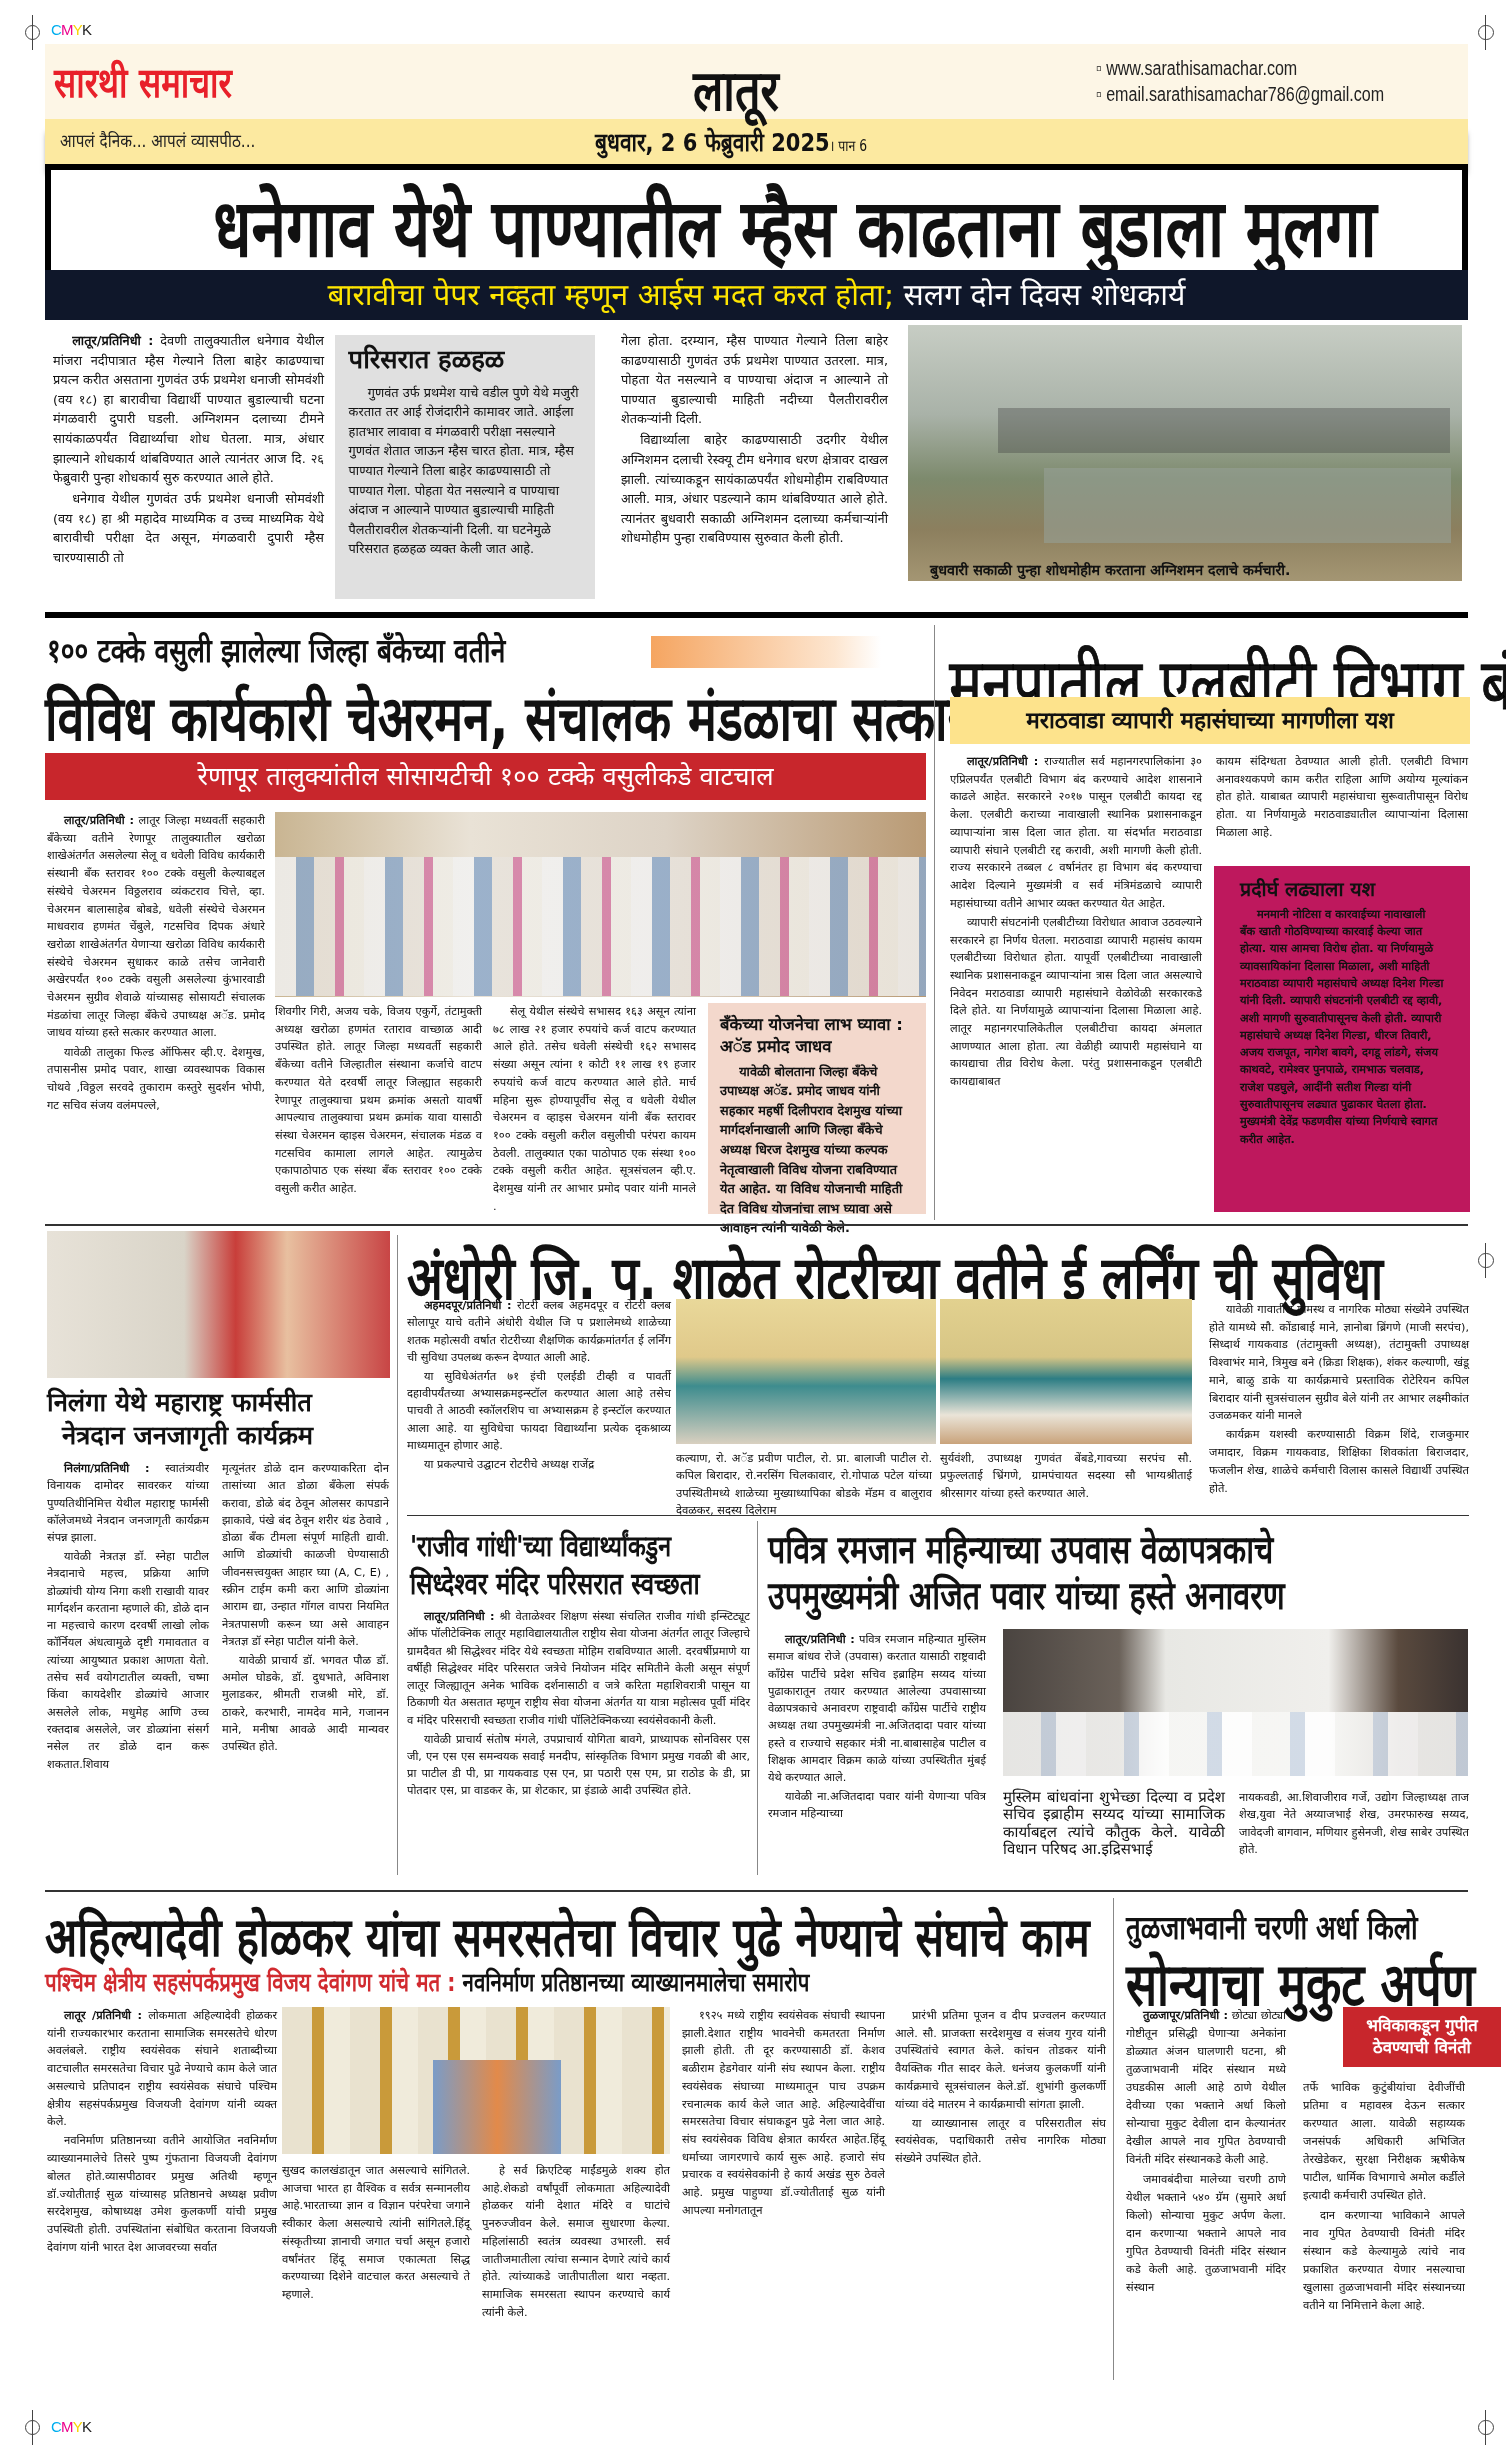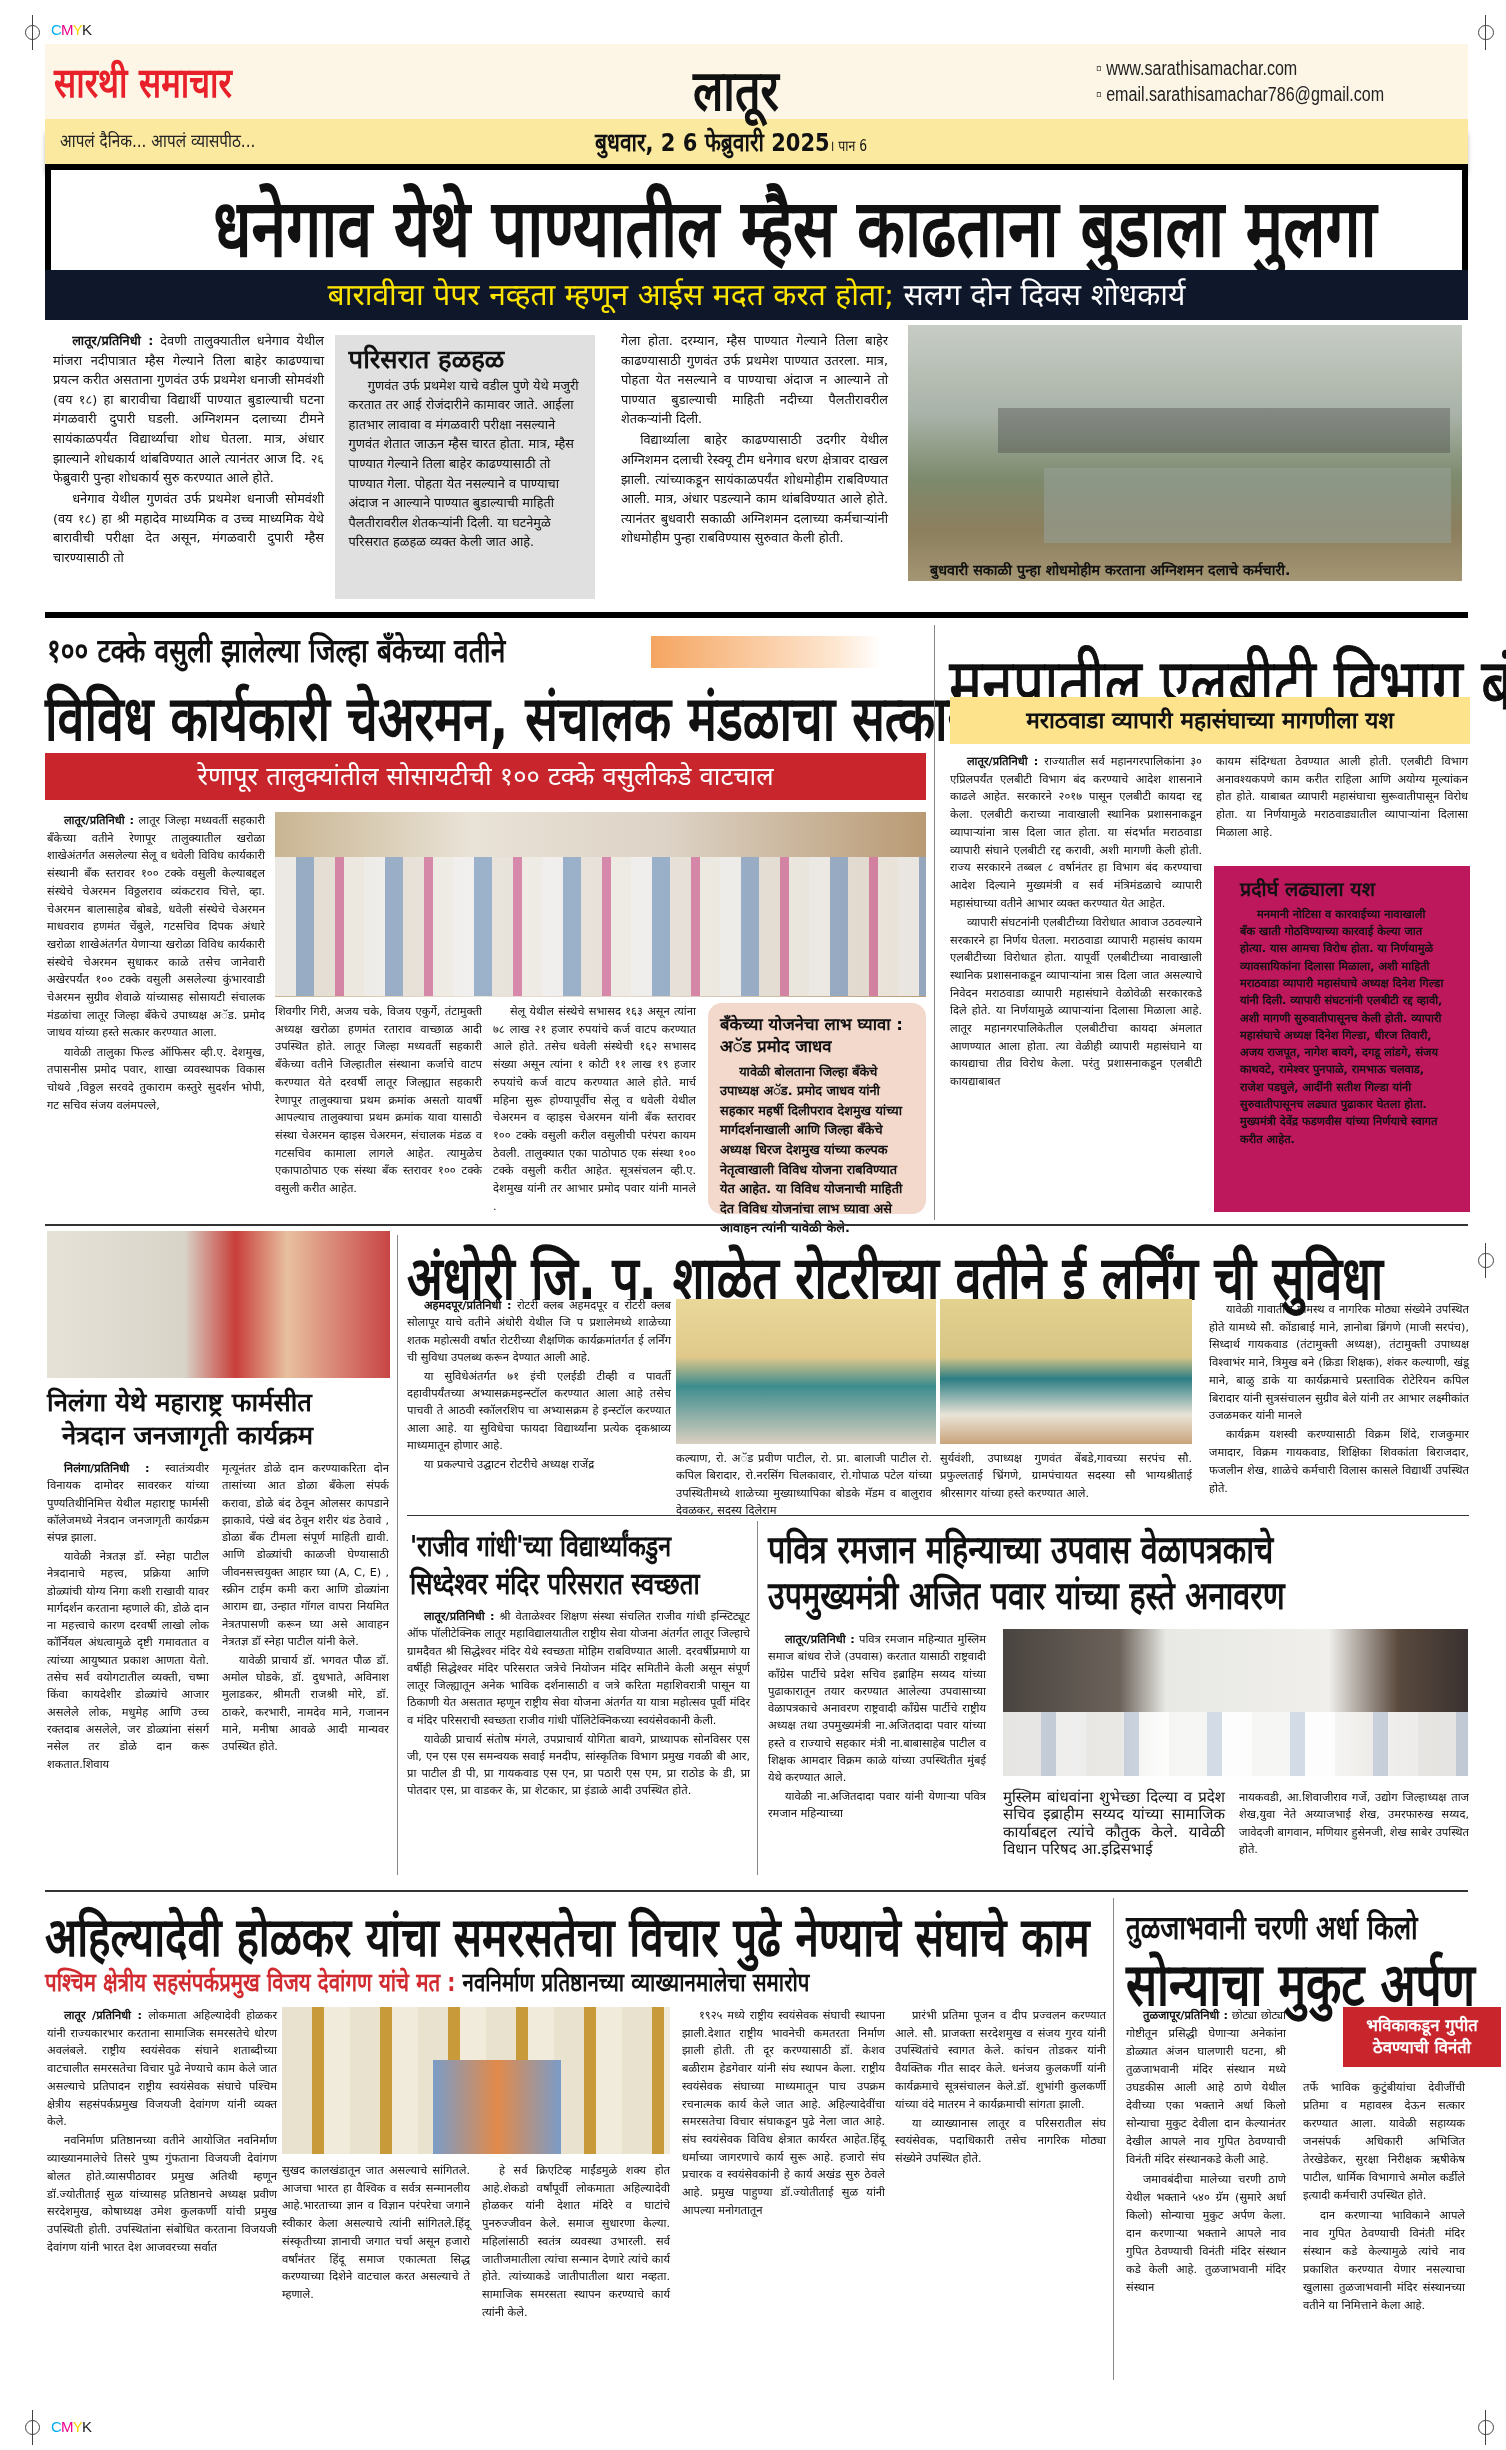--- a/index.html
+++ b/index.html
@@ -24,21 +24,21 @@
 
   .lead-box { left: 45px; top: 164px; width: 1423px; height: 155px; border: 6px solid #000; background: #fff; }
   .lead-head { left: 60px; top: 170px; width: 1393px; font-size: 80px; font-weight: bold; text-align: center; white-space: nowrap; transform: scaleX(0.78); transform-origin: center; }
   .lead-sub { left: 45px; top: 270px; width: 1423px; height: 50px; background: #0f172a; color: #ffe600; font-size: 30px; text-align: center; line-height: 50px; white-space: nowrap; }
   .lead-sub span.w { color: #fff; }
 
   .col { position: absolute; font-size: 12.8px; line-height: 19.6px; text-align: justify; color: #111; }
   .col p { text-indent: 1.5em; margin-bottom: 1.5px; }
   .col b { font-weight: bold; }
   .sidebox { position: absolute; background: #e0e0e0; padding: 15px 13.6px; font-size: 12.8px; line-height: 19.6px; }
-  .sidebox h3 { font-size: 25.6px; margin-bottom: 6px; }
+  .sidebox h3 { font-size: 25.6px; margin-bottom: 13px; }
   .sidebox p { text-indent: 1.5em; }
 
   .photo { position: absolute; overflow: hidden; }
   .caption { position: absolute; font-size: 14.3px; font-weight: bold; color: #111; white-space: nowrap; }
 
   .rule { position: absolute; height: 3px; background: #222; }
   .thinrule { position: absolute; height: 1.5px; background: #333; }
   .vrule { position: absolute; width: 0.8px; background: #888; }
 
   .h-kicker { font-size: 33px; font-weight: bold; white-space: nowrap; transform: scaleX(0.8); transform-origin: left; }
@@ -115,21 +115,21 @@
 </div>
 <div class="photo" style="left:275px;top:812px;width:651px;height:185px;background:linear-gradient(90deg,#c9b592 0%,#e9e2d6 30%,#ddd3c6 60%,#b99a74 100%);">
   <div style="position:absolute;left:0;top:45px;width:651px;height:139px;background:repeating-linear-gradient(90deg,#f2f2f2 0 21px,#8ea9c9 21px 39px,#e8e3dc 39px 60px,#d47aa4 60px 69px,#f0eee8 69px 89px);opacity:0.85;"></div>
 </div>
 <div class="col" style="left:275px;top:1003px;width:207px;font-size:11.3px;line-height:17.7px;">
   <p style="text-indent:0">शिवगीर गिरी, अजय चके, विजय एकुर्गे, तंटामुक्ती अध्यक्ष खरोळा हणमंत रताराव वाच्छाळ आदी उपस्थित होते. लातूर जिल्हा मध्यवर्ती सहकारी बँकेच्या वतीने जिल्हातील संस्थाना कर्जाचे वाटप करण्यात येते दरवर्षी लातूर जिल्ह्यात सहकारी रेणापूर तालुक्याचा प्रथम क्रमांक असतो यावर्षी आपल्याच तालुक्याचा प्रथम क्रमांक यावा यासाठी संस्था चेअरमन व्हाइस चेअरमन, संचालक मंडळ व गटसचिव कामाला लागले आहेत. त्यामुळेच एकापाठोपाठ एक संस्था बँक स्तरावर १०० टक्के वसुली करीत आहेत.</p>
 </div>
 <div class="col" style="left:493px;top:1003px;width:203px;font-size:11.3px;line-height:17.7px;">
   <p>सेलू येथील संस्थेचे सभासद १६३ असून त्यांना ७८ लाख २१ हजार रुपयांचे कर्ज वाटप करण्यात आले होते. तसेच धवेली संस्थेची १६२ सभासद संख्या असून त्यांना १ कोटी ११ लाख १९ हजार रुपयांचे कर्ज वाटप करण्यात आले होते. मार्च महिना सुरू होण्यापूर्वीच सेलू व धवेली येथील चेअरमन व व्हाइस चेअरमन यांनी बँक स्तरावर १०० टक्के वसुली करील वसुलीची परंपरा कायम ठेवली. तालुक्यात एका पाठोपाठ एक संस्था १०० टक्के वसुली करीत आहेत. सूत्रसंचलन व्ही.ए. देशमुख यांनी तर आभार प्रमोद पवार यांनी मानले .</p>
 </div>
-<div class="abs pinkbox" style="left:708px;top:1003px;width:218px;height:211px;border-radius:14px;">
+<div class="abs pinkbox" style="left:708px;top:1003px;width:218px;height:211px;">
   <div style="font-size:16.6px;line-height:22.6px;margin-bottom:3px;">बँकेच्या योजनेचा लाभ घ्यावा : अॅड प्रमोद जाधव</div>
   <div style="text-indent:1.5em;font-size:12.8px;line-height:19.6px;">यावेळी बोलताना जिल्हा बँकेचे उपाध्यक्ष अॅड. प्रमोद जाधव यांनी सहकार महर्षी दिलीपराव देशमुख यांच्या मार्गदर्शनाखाली आणि जिल्हा बँकेचे अध्यक्ष धिरज देशमुख यांच्या कल्पक नेतृत्वाखाली विविध योजना राबविण्यात येत आहेत. या विविध योजनाची माहिती देत विविध योजनांचा लाभ घ्यावा असे आवाहन त्यांनी यावेळी केले.</div>
 </div>
 
 <div class="vrule" style="left:934px;top:625px;height:595px;"></div>
 <div class="abs h-big" style="left:949px;top:633px;font-size:71px;font-weight:normal;-webkit-text-stroke:0.8px #000;">मनपातील एलबीटी विभाग बंद</div>
 <div class="abs yellowbar" style="left:950px;top:697px;width:520px;height:47px;line-height:47px;font-size:22.6px;">मराठवाडा व्यापारी महासंघाच्या मागणीला यश</div>
 <div class="col" style="left:950px;top:753px;width:252px;font-size:11.3px;line-height:17.7px;">
   <p><b>लातूर/प्रतिनिधी :</b> <span>राज्यातील सर्व महानगरपालिकांना ३० एप्रिलपर्यंत एलबीटी विभाग बंद करण्याचे आदेश शासनाने काढले आहेत. सरकारने २०१७ पासून एलबीटी कायदा रद्द केला. एलबीटी कराच्या नावाखाली स्थानिक प्रशासनाकडून व्यापाऱ्यांना त्रास दिला जात होता. या संदर्भात मराठवाडा व्यापारी संघाने एलबीटी रद्द करावी, अशी मागणी केली होती. राज्य सरकारने तब्बल ८ वर्षानंतर हा विभाग बंद करण्याचा आदेश दिल्याने मुख्यमंत्री व सर्व मंत्रिमंडळाचे व्यापारी महासंघाच्या वतीने आभार व्यक्त करण्यात येत आहेत.</span></p>
   <p>व्यापारी संघटनांनी एलबीटीच्या विरोधात आवाज उठवल्याने सरकारने हा निर्णय घेतला. मराठवाडा व्यापारी महासंघ कायम एलबीटीच्या विरोधात होता. यापूर्वी एलबीटीच्या नावाखाली स्थानिक प्रशासनाकडून व्यापाऱ्यांना त्रास दिला जात असल्याचे निवेदन मराठवाडा व्यापारी महासंघाने वेळोवेळी सरकारकडे दिले होते. या निर्णयामुळे व्यापाऱ्यांना दिलासा मिळाला आहे. लातूर महानगरपालिकेतील एलबीटीचा कायदा अंमलात आणण्यात आला होता. त्या वेळीही व्यापारी महासंघाने या कायद्याचा तीव्र विरोध केला. परंतु प्रशासनाकडून एलबीटी कायद्याबाबत</p>

